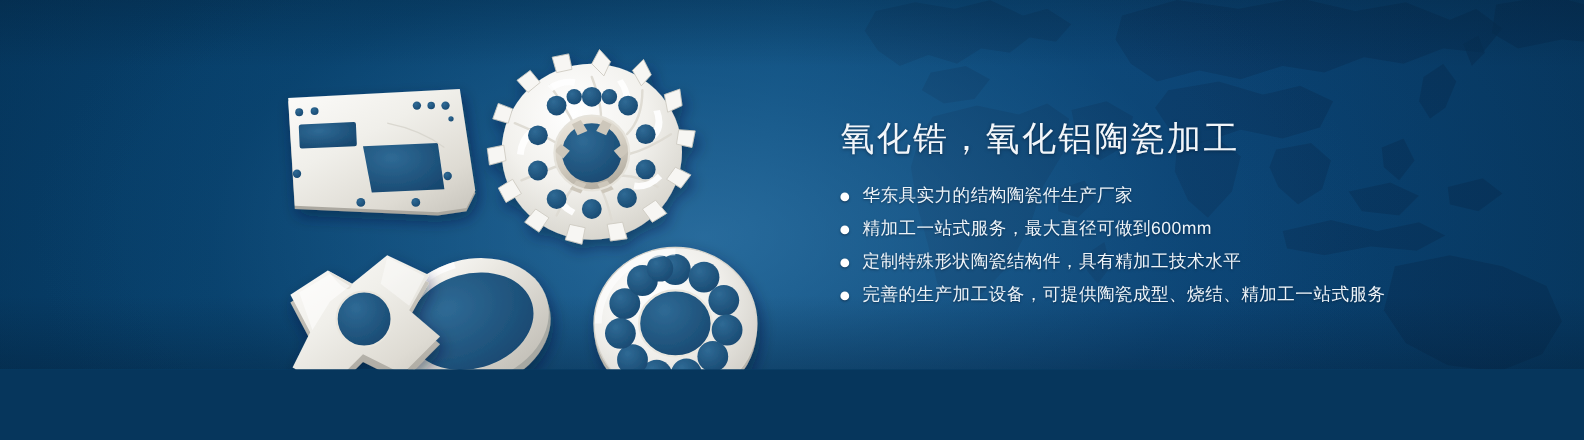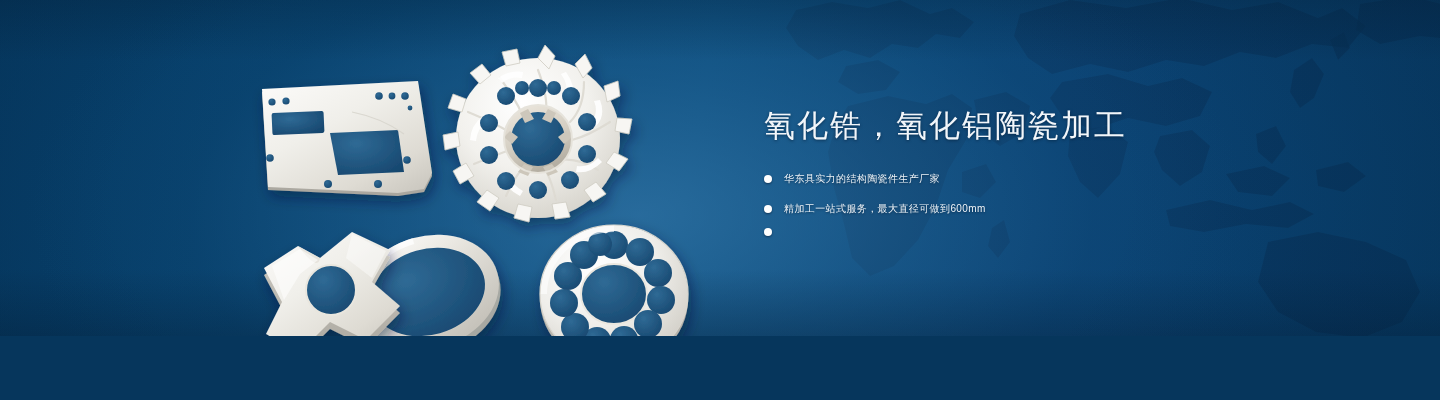--- a/index.html
+++ b/index.html
@@ -72,21 +72,21 @@
   }
   .bullet-dot{
     width:8px;height:8px;
     border-radius:50%;
     background:#ffffff;
     margin-right:12px;
     flex:0 0 auto;
     box-shadow:0 1px 2px rgba(0,15,35,.5);
   }
   .bullet-text{
-    font-size:10px;
+    font-size:16px;
     line-height:22px;
     letter-spacing:.4px;
     color:#eef4f9;
     text-shadow:0 1px 2px rgba(0,20,40,.5);
   }
 
   
   .products{
     position:absolute;
     left:0; top:0;
@@ -345,17 +345,22 @@
       <li class="bullet">
         <span class="bullet-dot"></span>
         <span class="bullet-text">华东具实力的结构陶瓷件生产厂家</span>
       </li>
       <li class="bullet">
         <span class="bullet-dot"></span>
         <span class="bullet-text">精加工一站式服务，最大直径可做到600mm</span>
       </li>
       <li class="bullet">
         <span class="bullet-dot"></span>
+        <span class="bullet-text">定制特殊形状陶瓷结构件，具有精加工技术水平</span>
+      </li>
+      <li class="bullet">
+        <span class="bullet-dot"></span>
+        <span class="bullet-text">完善的生产加工设备，可提供陶瓷成型、烧结、精加工一站式服务</span>
       </li>
     </ul>
   </div>
 
 </div>
 
 </body></html>

